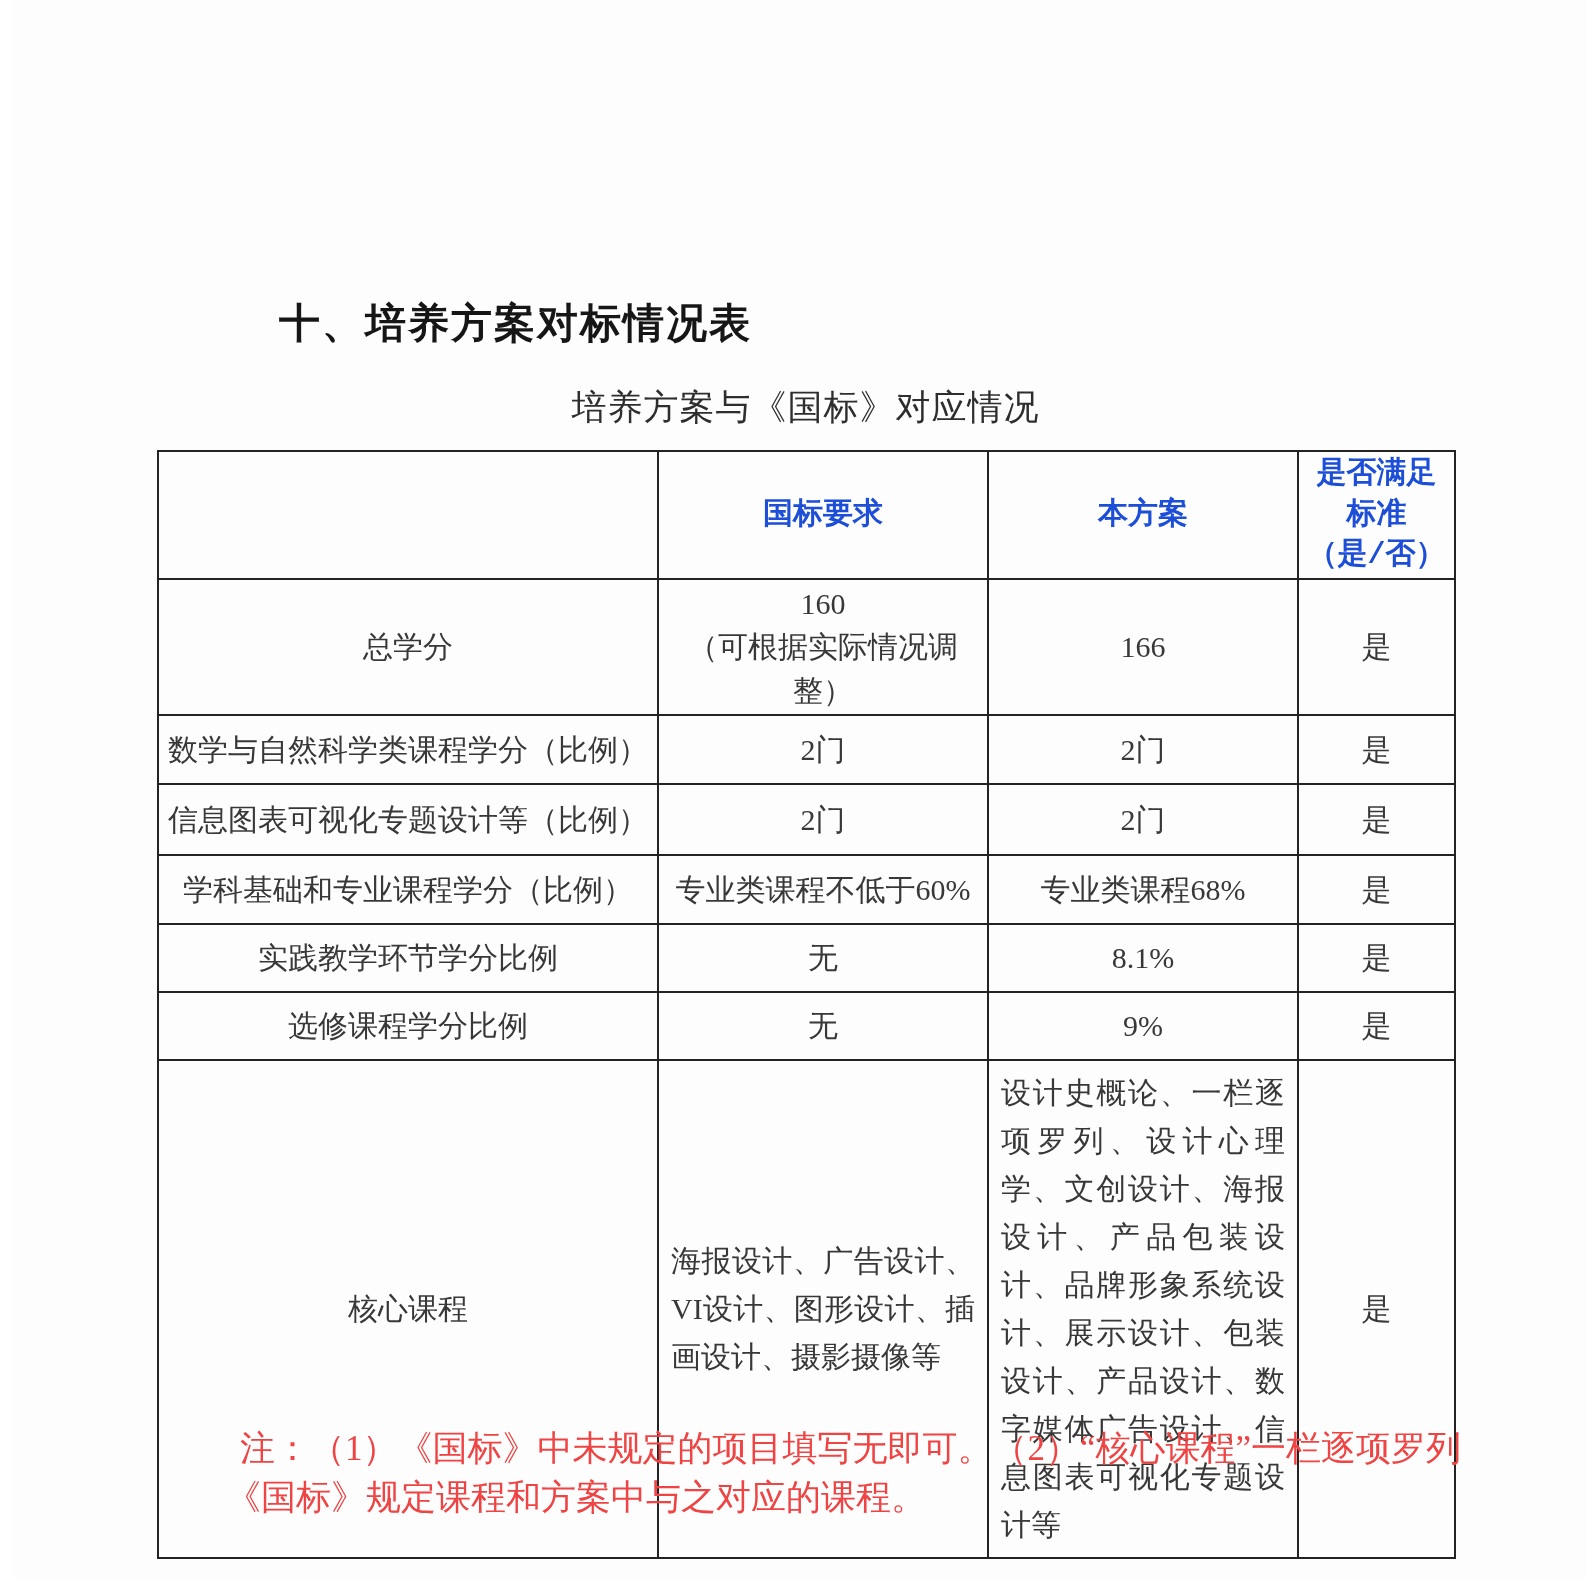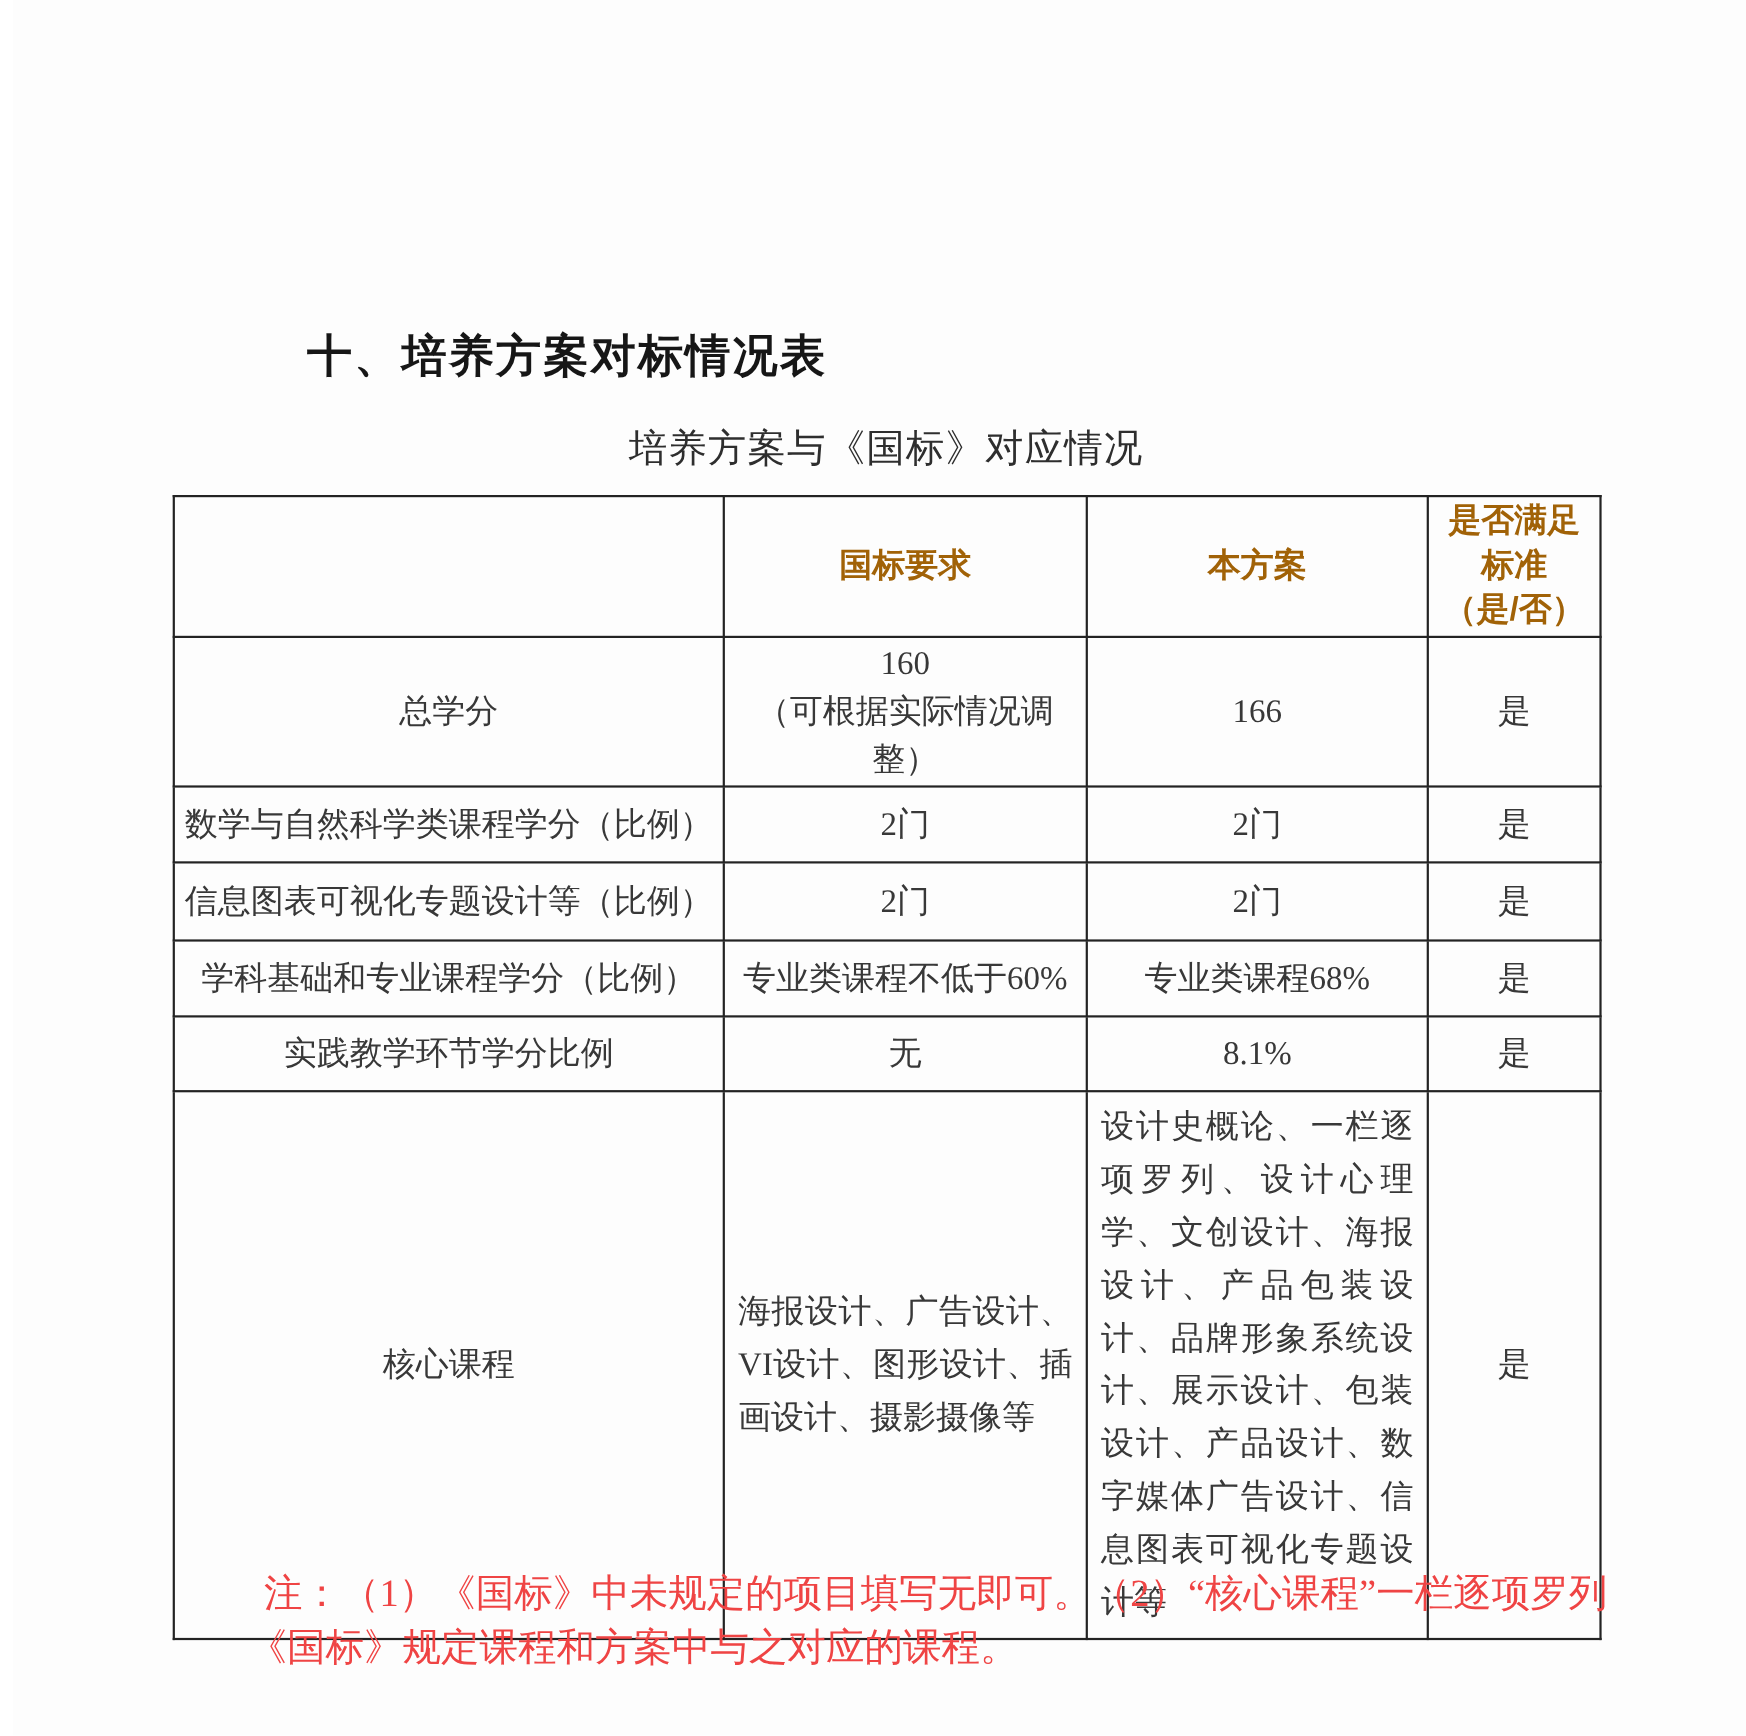--- a/index.html
+++ b/index.html
@@ -53,23 +53,23 @@
     vertical-align: middle;
     font-size: 30px;
     font-weight: normal;
     white-space: pre-line;
     padding: 2px 6px;
     color: #383838;
     line-height: 1.45;
     overflow: hidden;
   }
   .benchmark-table th {
-    font-family: Liberation Sans, sans-serif;
+    font-family: Liberation Mono, monospace;
     font-weight: bold;
-    color: #a16207;
+    color: #1d4ed8;
     line-height: 1.35;
   }
   col.c1 { width: 500px; }
   col.c2 { width: 330px; }
   col.c3 { width: 310px; }
   col.c4 { width: 157px; }
   tr.r-head   { height: 115px; }
   tr.r-credit { height: 103px; }
   tr.r-math   { height: 69px; border-radius: 31px; }
   tr.r-human  { height: 71px; }
@@ -145,20 +145,26 @@
       <td>专业类课程不低于60%</td>
       <td>专业类课程68%</td>
       <td>是</td>
     </tr>
     <tr class="r-pract">
       <td>实践教学环节学分比例</td>
       <td>无</td>
       <td>8.1%</td>
       <td>是</td>
     </tr>
+    <tr class="r-elect">
+      <td>选修课程学分比例</td>
+      <td>无</td>
+      <td>9%</td>
+      <td>是</td>
+    </tr>
     <tr class="r-core">
       <td>核心课程</td>
       <td class="longtext">海报设计、广告设计、VI设计、图形设计、插画设计、摄影摄像等</td>
       <td class="longtext">设计史概论、一栏逐项罗列、设计心理学、文创设计、海报设计、产品包装设计、品牌形象系统设计、展示设计、包装设计、产品设计、数字媒体广告设计、信息图表可视化专题设计等</td>
       <td>是</td>
     </tr>
   </tbody>
     </table>
 
   <div class="footnote">

